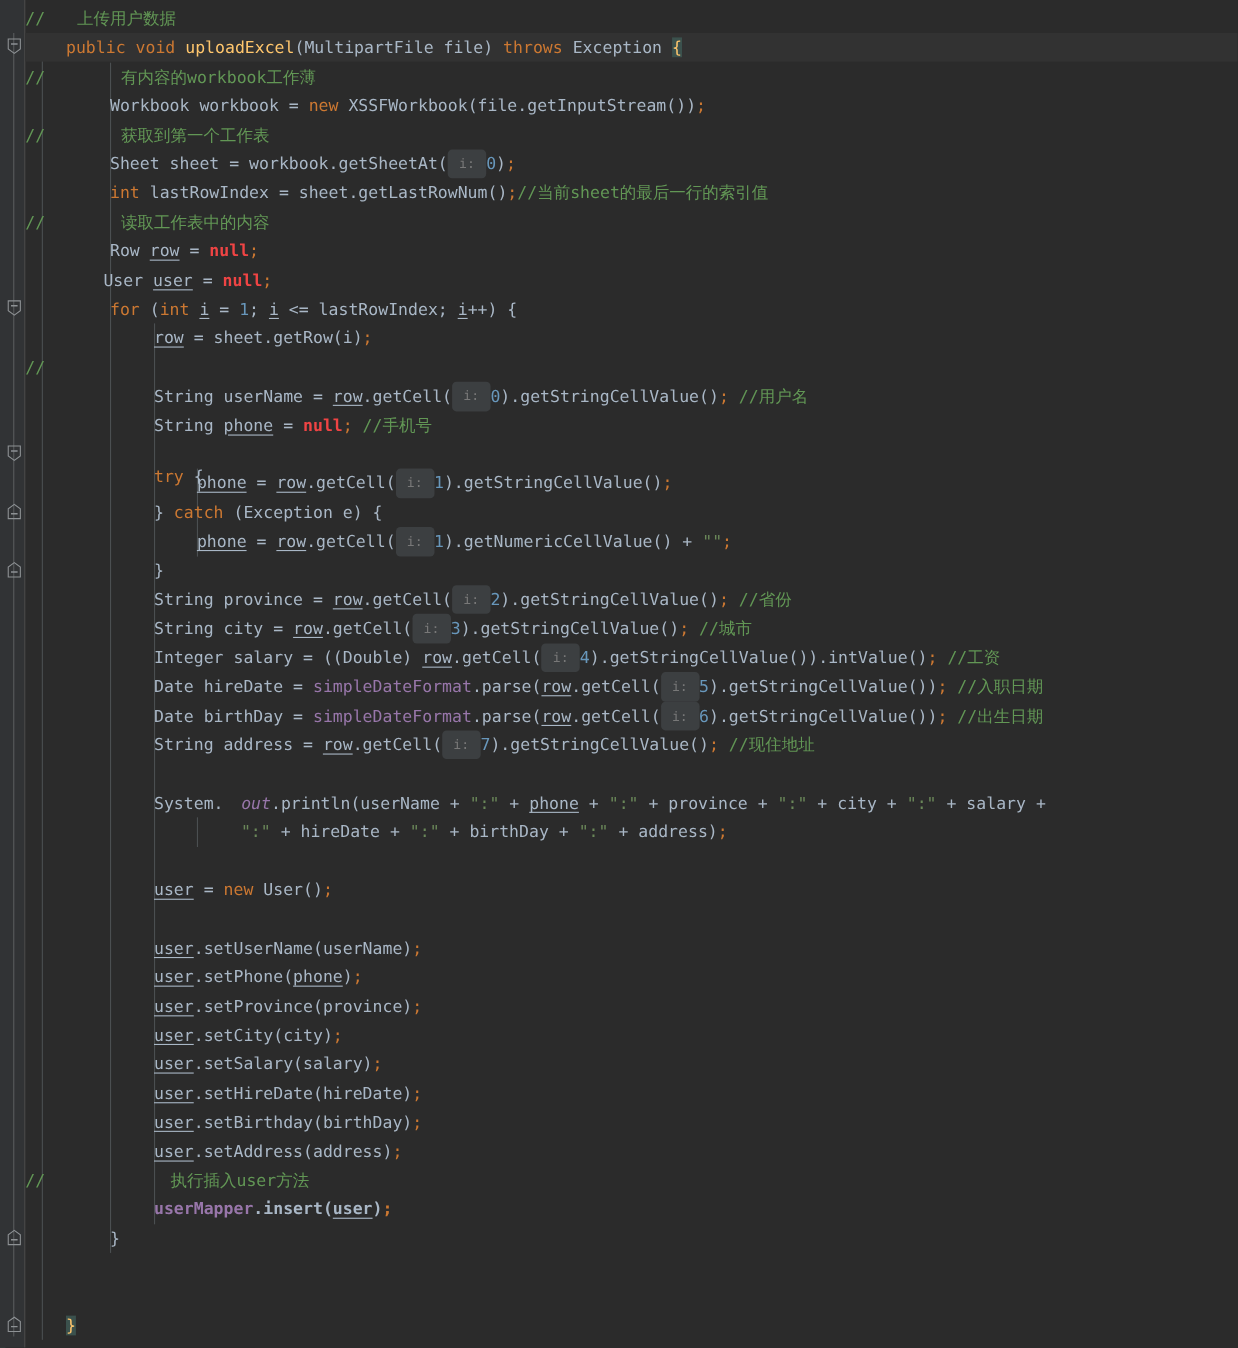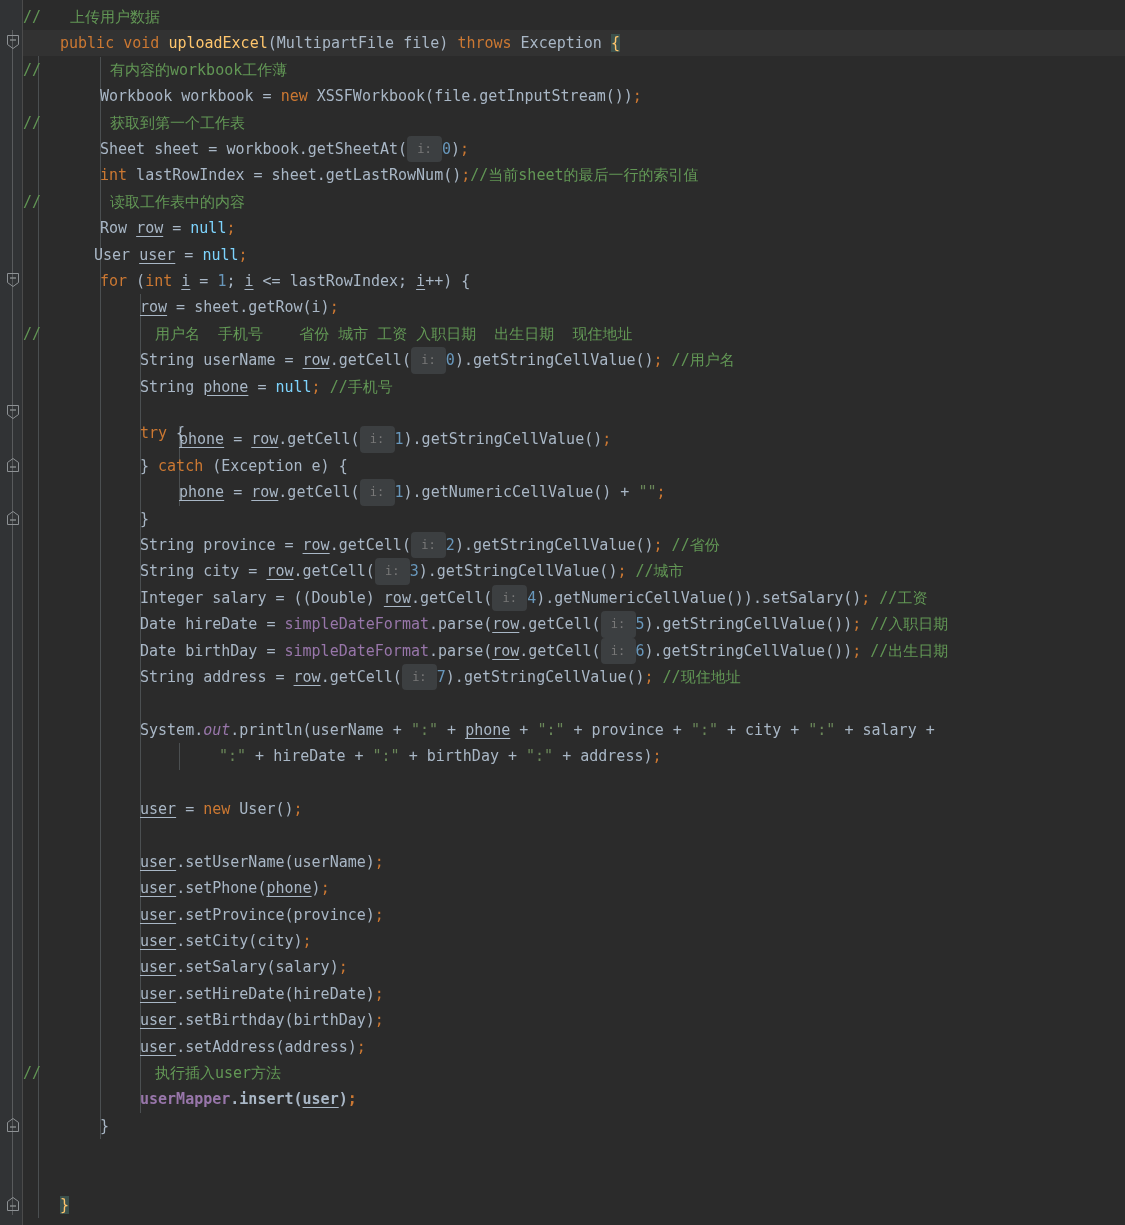--- a/index.html
+++ b/index.html
@@ -29,23 +29,23 @@
   .line{position:absolute;left:0;right:0;height:26.4px;white-space:pre;}
   .code{position:absolute;left:23px;top:0;white-space:pre;}
   
   .kw{color:#cc7832;}
   .def{color:#ffc66d;}
   .txt{color:#a9b7c6;}
   .cmt{color:#629755;}
   .num{color:#6897bb;}
   .str{color:#6a8759;}
   .fld{color:#9876aa;}
-  .sfld{color:#9876aa;font-style:italic;}
+  .sfld{color:#9876aa;font-style:italic;margin-left:16px;}
   .loc{color:#a9b7c6;text-decoration:underline;text-underline-offset:3px;}
-  .null{color:#7dd3fc;}
+  .null{color:#ef4444;font-weight:bold;}
   .brace-hl{background:#3b514d;color:#ffc66d;}
   
   .phint{
     display:inline-block;background:#3c3f41;color:#787878;
     border-radius:4px;padding:0 3px;font-size:12px;
     position:relative;top:-1px;
   }
 </style>
 </head>
 <body>
@@ -114,31 +114,31 @@
       <div class="line" style="top: 56.8px;"><div class="code" style="left: 23px;"><span class="cmt">//</span></div><div class="code" style="left: 110px;"><span class="cmt">有内容的workbook工作薄</span></div></div>
       <div class="line" style="top: 83.2px;"><div class="code" style="left: 100px;"><span class="txt">Workbook workbook = </span><span class="kw">new</span><span class="txt"> XSSFWorkbook(file.getInputStream())</span><span class="kw">;</span></div></div>
       <div class="line" style="top: 109.6px;"><div class="code" style="left: 23px;"><span class="cmt">//</span></div><div class="code" style="left: 110px;"><span class="cmt">获取到第一个工作表</span></div></div>
       <div class="line" style="top: 136px;"><div class="code" style="left: 100px;"><span class="txt">Sheet sheet = workbook.getSheetAt(</span><span class="phint"> i: </span><span class="num">0</span><span class="txt">)</span><span class="kw">;</span></div></div>
       <div class="line" style="top: 162.4px;"><div class="code" style="left: 100px;"><span class="kw">int</span><span class="txt"> lastRowIndex = sheet.getLastRowNum()</span><span class="kw">;</span><span class="cmt">//当前sheet的最后一行的索引值</span></div></div>
       <div class="line" style="top: 188.8px;"><div class="code" style="left: 23px;"><span class="cmt">//</span></div><div class="code" style="left: 110px;"><span class="cmt">读取工作表中的内容</span></div></div>
       <div class="line" style="top: 215.2px;"><div class="code" style="left: 100px;"><span class="txt">Row </span><span class="loc">row</span><span class="txt"> = </span><span class="null">null</span><span class="kw">;</span></div></div>
       <div class="line" style="top: 241.6px;"><div class="code" style="left: 94px;"><span class="txt">User </span><span class="loc">user</span><span class="txt"> = </span><span class="null">null</span><span class="kw">;</span></div></div>
       <div class="line" style="top: 268px;"><div class="code" style="left: 100px;"><span class="kw">for</span><span class="txt"> (</span><span class="kw">int</span><span class="txt"> </span><span class="loc">i</span><span class="txt"> = </span><span class="num">1</span><span class="txt">; </span><span class="loc">i</span><span class="txt"> &lt;= lastRowIndex; </span><span class="loc">i</span><span class="txt">++) {</span></div></div>
       <div class="line" style="top: 294.4px;"><div class="code" style="left: 140px;"><span class="loc">row</span><span class="txt"> = sheet.getRow(i)</span><span class="kw">;</span></div></div>
-      <div class="line" style="top: 320.8px;"><div class="code" style="left: 23px;"><span class="cmt">//</span></div><div class="code" style="left: 155px;"><span class="cmt">用户名  手机号    省份 城市 工资 入职日期  出生日期  现住地址</span></div></div>
+      <div class="line" style="top: 320.8px;"><div class="code" style="left: 23px;"><span class="cmt">//</span></div></div>
       <div class="line" style="top: 347.2px;"><div class="code" style="left: 140px;"><span class="txt">String userName = </span><span class="loc">row</span><span class="txt">.getCell(</span><span class="phint"> i: </span><span class="num">0</span><span class="txt">).getStringCellValue()</span><span class="kw">;</span><span class="cmt"> //用户名</span></div></div>
       <div class="line" style="top: 373.6px; padding-left: 16px;"><div class="code" style="left: 140px;"><span class="txt">String </span><span class="loc">phone</span><span class="txt"> = </span><span class="null">null</span><span class="kw">;</span><span class="cmt"> //手机号</span></div></div>
       <div class="line" style="top: 420px; text-align: center;"><div class="code" style="left: 140px;"><span class="kw">try</span><span class="txt"> {</span></div></div>
       <div class="line" style="top: 426.4px;"><div class="code" style="left: 179px;"><span class="loc">phone</span><span class="txt"> = </span><span class="loc">row</span><span class="txt">.getCell(</span><span class="phint"> i: </span><span class="num">1</span><span class="txt">).getStringCellValue()</span><span class="kw">;</span></div></div>
       <div class="line" style="top: 452.8px;"><div class="code" style="left: 140px;"><span class="txt">} </span><span class="kw">catch</span><span class="txt"> (Exception e) {</span></div></div>
       <div class="line" style="top: 479.2px;"><div class="code" style="left: 179px;"><span class="loc">phone</span><span class="txt"> = </span><span class="loc">row</span><span class="txt">.getCell(</span><span class="phint"> i: </span><span class="num">1</span><span class="txt">).getNumericCellValue() + </span><span class="str">""</span><span class="kw">;</span></div></div>
       <div class="line" style="top: 505.6px;"><div class="code" style="left: 140px;"><span class="txt">}</span></div></div>
       <div class="line" style="top: 532px;"><div class="code" style="left: 140px;"><span class="txt">String province = </span><span class="loc">row</span><span class="txt">.getCell(</span><span class="phint"> i: </span><span class="num">2</span><span class="txt">).getStringCellValue()</span><span class="kw">;</span><span class="cmt"> //省份</span></div></div>
       <div class="line" style="top: 558.4px;"><div class="code" style="left: 140px;"><span class="txt">String city = </span><span class="loc">row</span><span class="txt">.getCell(</span><span class="phint"> i: </span><span class="num">3</span><span class="txt">).getStringCellValue()</span><span class="kw">;</span><span class="cmt"> //城市</span></div></div>
-      <div class="line" style="top: 584.8px;"><div class="code" style="left: 140px;"><span class="txt">Integer salary = ((Double) </span><span class="loc">row</span><span class="txt">.getCell(</span><span class="phint"> i: </span><span class="num">4</span><span class="txt">).getNumericCellValue()).setSalary()</span><span class="kw">;</span><span class="cmt"> //工资</span></div></div>
+      <div class="line" style="top: 584.8px;"><div class="code" style="left: 140px;"><span class="txt">Integer salary = ((Double) </span><span class="loc">row</span><span class="txt">.getCell(</span><span class="phint"> i: </span><span class="num">4</span><span class="txt">).getStringCellValue()).intValue()</span><span class="kw">;</span><span class="cmt"> //工资</span></div></div>
       <div class="line" style="top: 611.2px;"><div class="code" style="left: 140px;"><span class="txt">Date hireDate = </span><span class="fld">simpleDateFormat</span><span class="txt">.parse(</span><span class="loc">row</span><span class="txt">.getCell(</span><span class="phint"> i: </span><span class="num">5</span><span class="txt">).getStringCellValue())</span><span class="kw">;</span><span class="cmt"> //入职日期</span></div></div>
       <div class="line" style="top: 637.6px;"><div class="code" style="left: 140px;"><span class="txt">Date birthDay = </span><span class="fld">simpleDateFormat</span><span class="txt">.parse(</span><span class="loc">row</span><span class="txt">.getCell(</span><span class="phint"> i: </span><span class="num">6</span><span class="txt">).getStringCellValue())</span><span class="kw">;</span><span class="cmt"> //出生日期</span></div></div>
       <div class="line" style="top: 664px;"><div class="code" style="left: 140px;"><span class="txt">String address = </span><span class="loc">row</span><span class="txt">.getCell(</span><span class="phint"> i: </span><span class="num">7</span><span class="txt">).getStringCellValue()</span><span class="kw">;</span><span class="cmt"> //现住地址</span></div></div>
       <div class="line" style="top: 690.4px;"></div>
       <div class="line" style="top: 716.8px;"><div class="code" style="left: 140px;"><span class="txt">System.</span><span class="sfld">out</span><span class="txt">.println(userName + </span><span class="str">":"</span><span class="txt"> + </span><span class="loc">phone</span><span class="txt"> + </span><span class="str">":"</span><span class="txt"> + province + </span><span class="str">":"</span><span class="txt"> + city + </span><span class="str">":"</span><span class="txt"> + salary +</span></div></div>
       <div class="line" style="top: 743.2px;"><div class="code" style="left: 219px;"><span class="str">":"</span><span class="txt"> + hireDate + </span><span class="str">":"</span><span class="txt"> + birthDay + </span><span class="str">":"</span><span class="txt"> + address)</span><span class="kw">;</span></div></div>
       <div class="line" style="top: 769.6px;"></div>
       <div class="line" style="top: 796px;"><div class="code" style="left: 140px;"><span class="loc">user</span><span class="txt"> = </span><span class="kw">new</span><span class="txt"> User()</span><span class="kw">;</span></div></div>
       <div class="line" style="top: 822.4px;"></div>
       <div class="line" style="top: 848.8px;"><div class="code" style="left: 140px;"><span class="loc">user</span><span class="txt">.setUserName(userName)</span><span class="kw">;</span></div></div>

